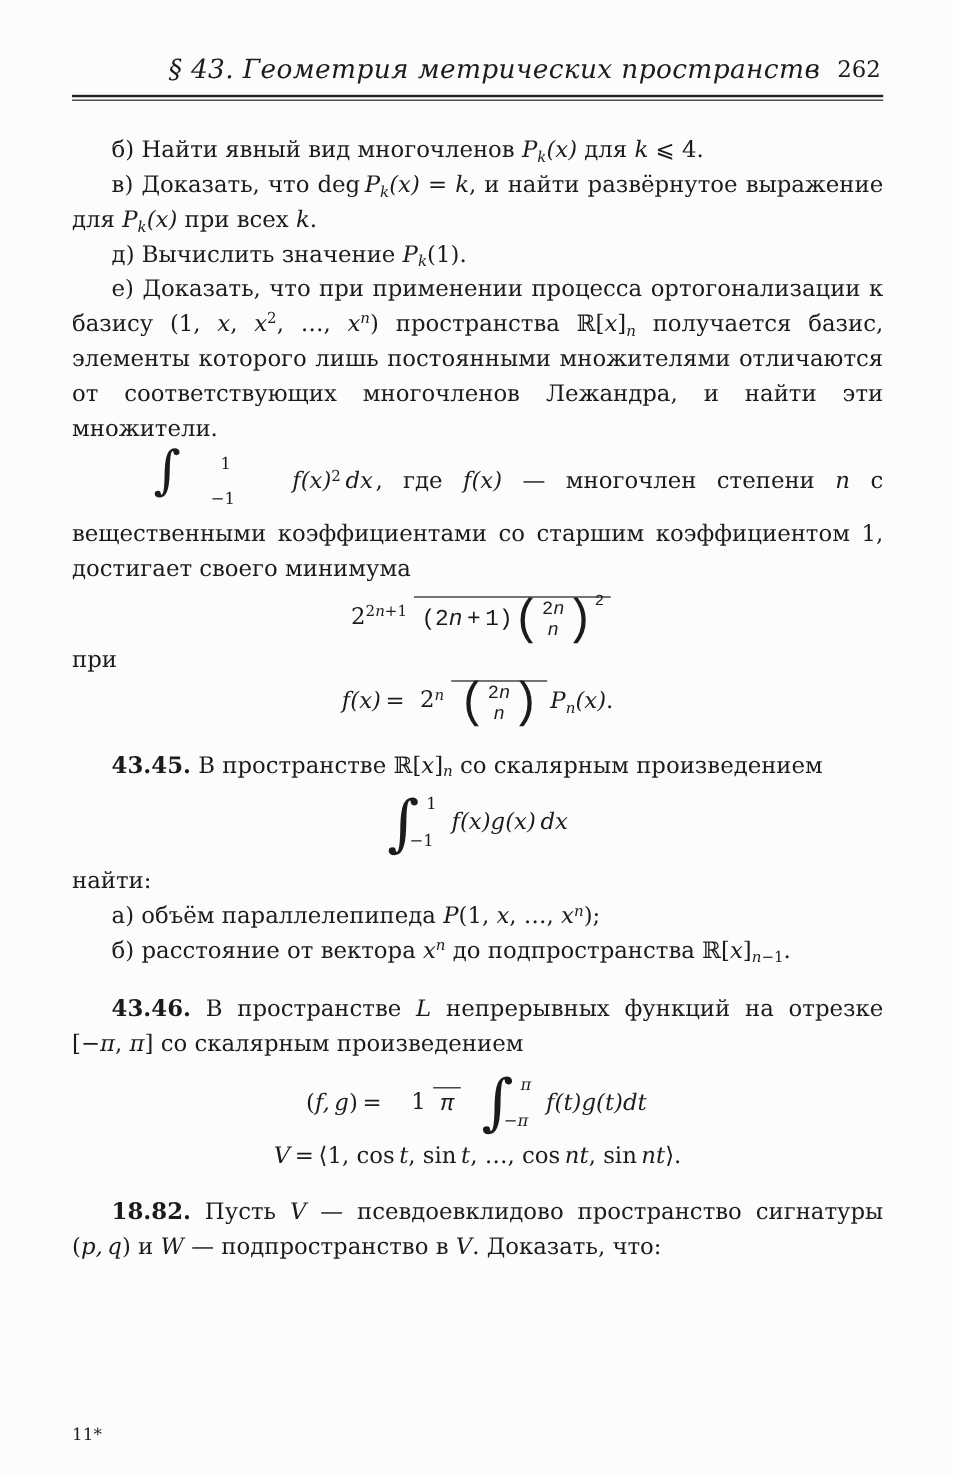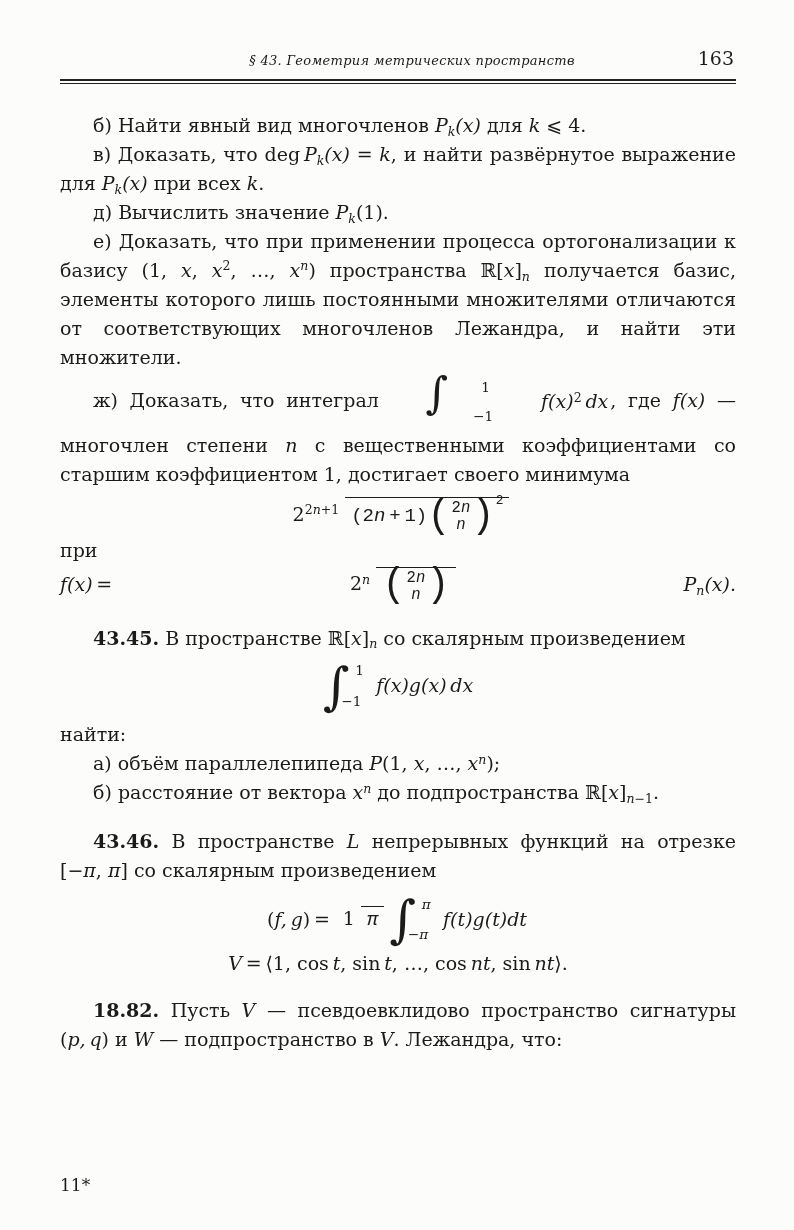--- a/index.html
+++ b/index.html
@@ -5,79 +5,79 @@
   html,body{margin:0;padding:0;}
   body{
     width:794px;height:1230px;overflow:hidden;
     background:#fcfcfb;color:#1b1b1b;
     font-family:"DejaVu Serif","DejaVu Sans",serif;
     font-size:19px;line-height:29px;
   }
   .page{position:relative;width:676px;height:1230px;margin-left:60px;box-sizing:border-box;padding-top:44px;}
   
   .header{position:relative;text-align:center;height:28px;}
-  .header-title{font-style:italic;font-size:13px;letter-spacing:0.3px;margin-left:28px;}
+  .header-title{font-style:italic;font-size:22px;letter-spacing:0.3px;margin-left:28px;}
   .header-page{position:absolute;right:2px;top:0;font-style:normal;font-size:19px;}
   .rule{height:2px;border-top:2px solid #222;border-bottom:1px solid #222;margin-top:7px;}
   .content{margin-top:27px;}
   
   .p{margin:0;text-indent:33px;text-align:justify;}
   .noindent{text-indent:0;}
   .problem{margin-top:20px;}
   
   .seg-i{font-style:italic;}
   .seg-b{font-weight:bold;}
   .seg-sup,.seg-supi,.seg-sub,.seg-subi{font-size:66%;line-height:0;position:relative;vertical-align:baseline;}
   .seg-sup,.seg-supi{top:-0.52em;}
   .seg-sub,.seg-subi{top:0.3em;}
   .seg-supi,.seg-subi{font-style:italic;}
   
   .dm{display:flex;justify-content:center;align-items:center;text-align:center;line-height:1.25;}
   .dm-frac-big{margin:8px 0 2px;}
-  .dm-fx{margin:2px 0 6px;justify-content:space-between;}
+  .dm-fx{margin:2px 0 6px;}
   .dm-int{margin:9px 0 10px;}
-  .dm-trig{margin:10px 0 8px;}
+  .dm-trig{margin:10px 0 8px;gap:12px;}
   .dm-v{margin:7px 0 3px;}
   
   .frac{display:inline-flex;flex-direction:row;align-items:center;vertical-align:middle;margin:0 3px;}
   .frac .num{padding:0 6px 2px;}
   .frac .den{border-top:1.4px solid #1b1b1b;padding:2px 6px 0;display:inline-flex;align-items:center;justify-content:center;font-family:Liberation Mono, monospace;}
   
   .binom{display:inline-flex;align-items:center;vertical-align:middle;}
   .paren{font-size:2.05em;line-height:0.85;font-weight:300;transform:scaleY(1.05);}
   .binom-col{display:inline-flex;flex-direction:column;align-items:center;line-height:1.08;font-size:0.82em;padding:0 1px;}
   .binom-exp{font-size:68%;position:relative;top:-1.25em;margin-left:1px;}
   
   .integral{display:inline-flex;align-items:stretch;vertical-align:middle;margin:0 2px;}
   .int-sign{font-size:2.7em;line-height:0.95;font-weight:300;}
   .integral.inline .int-sign{font-size:2.3em;}
   .int-limits{display:flex;flex-direction:column;justify-content:space-between;font-size:0.72em;padding:0.05em 0;}
   .int-limits .lo{transform:translateX(-0.6em);}
   .int-body{align-self:center;margin-left:0.35em;text-align:right;}
-  .footer{position:absolute;left:0;bottom:30px;font-size:17px;}
+  .footer{position:absolute;left:0;bottom:19px;font-size:14px;}
 </style>
 </head>
 <body>
 
 <div class="page">
 
   <header class="header">
     <span class="header-title">§ 43. Геометрия метрических пространств</span>
-    <span class="header-page">163</span>
+    <span class="header-page">262</span>
   </header>
   <div class="rule"></div>
 
   <main class="content">
 
     <p class="p"><span>б) Найти явный вид многочленов </span><span class="seg-i">P</span><span class="seg-subi">k</span><span class="seg-i">(x)</span><span>&nbsp;для </span><span class="seg-i">k</span><span>&nbsp;⩽&nbsp;4.</span></p>
     <p class="p"><span>в) Доказать, что deg </span><span class="seg-i">P</span><span class="seg-subi">k</span><span class="seg-i">(x)</span><span>&nbsp;=&nbsp;</span><span class="seg-i">k</span><span>, и найти развёрнутое выражение для </span><span class="seg-i">P</span><span class="seg-subi">k</span><span class="seg-i">(x)</span><span>&nbsp;при всех </span><span class="seg-i">k</span><span>.</span></p>
     <p class="p"><span>д) Вычислить значение </span><span class="seg-i">P</span><span class="seg-subi">k</span><span>(1).</span></p>
     <p class="p"><span>е) Доказать, что при применении процесса ортогонализации к базису (1,&nbsp;</span><span class="seg-i">x</span><span>,&nbsp;</span><span class="seg-i">x</span><span class="seg-sup">2</span><span>,&nbsp;…,&nbsp;</span><span class="seg-i">x</span><span class="seg-supi">n</span><span>) пространства ℝ[</span><span class="seg-i">x</span><span>]</span><span class="seg-subi">n</span><span>&nbsp;получается базис, элементы которого лишь постоянными множителями отличаются от соответствующих многочленов Лежандра, и найти эти множители.</span></p>
 
-    <p class="p"><span><span>ж) Доказать, что интеграл </span></span><span class="integral inline">
+    <p class="p"><span class="integral inline">
           <span class="int-sign">∫</span>
           <span class="int-limits">
             <span class="lim up"><span>1</span></span>
             <span class="lim lo"><span>−1</span></span>
           </span>
           <span class="int-body"><span class="seg-i">f(x)</span><span class="seg-sup">2</span><span class="seg-i"> dx</span></span>
         </span><span><span>, где </span><span class="seg-i">f(x)</span><span>&nbsp;— многочлен степени </span><span class="seg-i">n</span><span>&nbsp;с вещественными коэффициентами со старшим коэффициентом 1, достигает своего минимума</span></span></p>
 
     <div class="dm dm-frac-big">
       <span class="frac">
@@ -161,18 +161,18 @@
         <span class="seg-i">t</span>
         <span>,&nbsp;sin </span>
         <span class="seg-i">t</span>
         <span>,&nbsp;…,&nbsp;cos </span>
         <span class="seg-i">nt</span>
         <span>,&nbsp;sin </span>
         <span class="seg-i">nt</span>
         <span>⟩.</span>
       </div>
 
-    <p class="p problem"><span class="seg-b">18.82.</span><span>&nbsp;Пусть </span><span class="seg-i">V</span><span>&nbsp;— псевдоевклидово пространство сигнатуры (</span><span class="seg-i">p, q</span><span>) и </span><span class="seg-i">W</span><span>&nbsp;— подпространство в </span><span class="seg-i">V</span><span>. Лежандра, что:</span></p>
+    <p class="p problem"><span class="seg-b">18.82.</span><span>&nbsp;Пусть </span><span class="seg-i">V</span><span>&nbsp;— псевдоевклидово пространство сигнатуры (</span><span class="seg-i">p, q</span><span>) и </span><span class="seg-i">W</span><span>&nbsp;— подпространство в </span><span class="seg-i">V</span><span>. Доказать, что:</span></p>
 
   </main>
 
   <div class="footer">11*</div>
 </div>
 
 </body></html>

